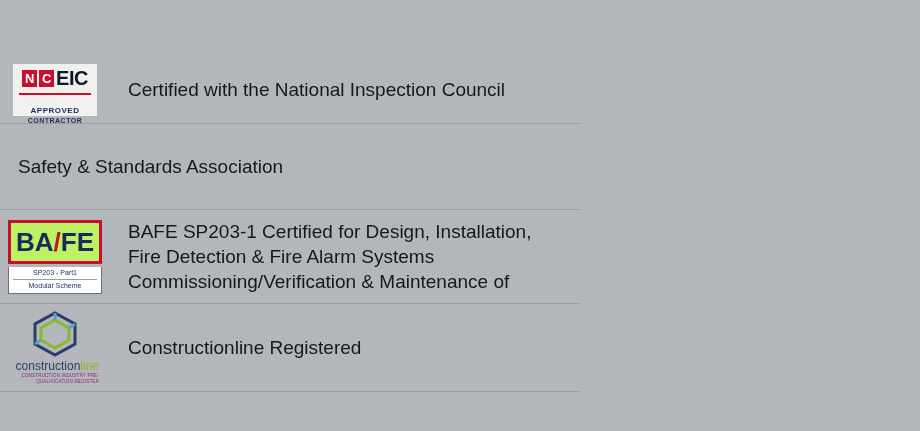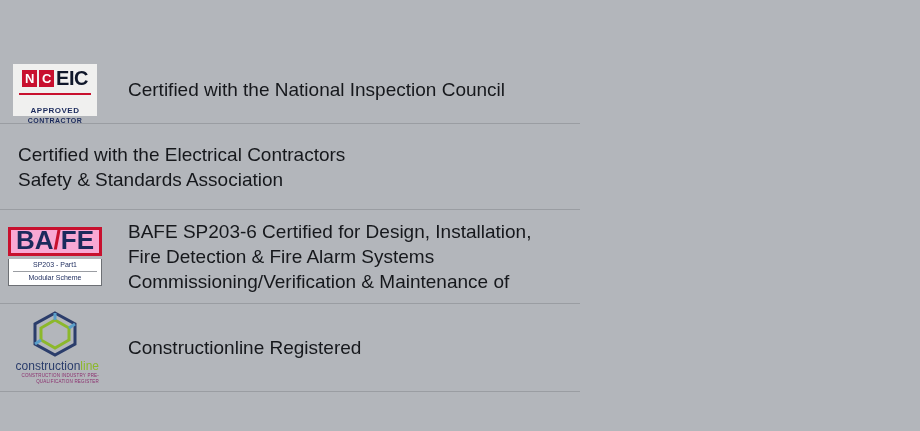--- a/index.html
+++ b/index.html
@@ -180,25 +180,25 @@
     background: #c8102e;
     margin: 1px 14px 0 14px;
   }
 
   
   .bafe-logo {
     width: 94px;
     box-sizing: border-box;
   }
   .bafe-box {
-    background: #f9a8d4;
+    background: #bef264;
     border: 3px solid #c8102e;
-    height: 29px;
+    height: 44px;
     display: flex;
-    align-items: flex-end;
+    align-items: center;
     justify-content: center;
     box-sizing: border-box;
   }
   .bafe-word {
     color: #1b2a5c;
     font-size: 26px;
     font-weight: bold;
     letter-spacing: 0px;
     line-height: 26px;
     font-family: "Liberation Sans", sans-serif;
@@ -265,40 +265,39 @@
           <div class="niceic-contractor">CONTRACTOR</div>
         </div>
       </div>
       <div class="text-cell">
         <span class="line">Certified with the National Inspection Council</span>
       </div>
     </div>
 
     <div class="accreditation-row row-ecssa">
       <div class="text-cell">
-        <span class="line">Certified with the Electrical Contractors</span>
         <span class="line">Safety &amp; Standards Association</span>
       </div>
     </div>
 
     <div class="accreditation-row row-bafe">
       <div class="logo-cell">
         <div class="bafe-logo">
           <div class="bafe-box">
             <div class="bafe-word"><span>BA</span><span class="slash">/</span><span>FE</span></div>
           </div>
           <div class="bafe-sub">
             <div>SP203 - Part1</div>
             <div class="sub-div"></div>
             <div>Modular Scheme</div>
           </div>
         </div>
       </div>
       <div class="text-cell">
-        <span class="line">BAFE SP203-6 Certified for Design, Installation,</span>
+        <span class="line">BAFE SP203-1 Certified for Design, Installation,</span>
         <span class="line">Fire Detection &amp; Fire Alarm Systems</span>
         <span class="line">Commissioning/Verification &amp; Maintenance of</span>
       </div>
     </div>
 
     <div class="accreditation-row row-cline">
       <div class="logo-cell">
         <div class="cline-logo">
           <div class="cline-mark">
             <svg viewBox="0 0 52 48" width="52" height="48" aria-hidden="true">

